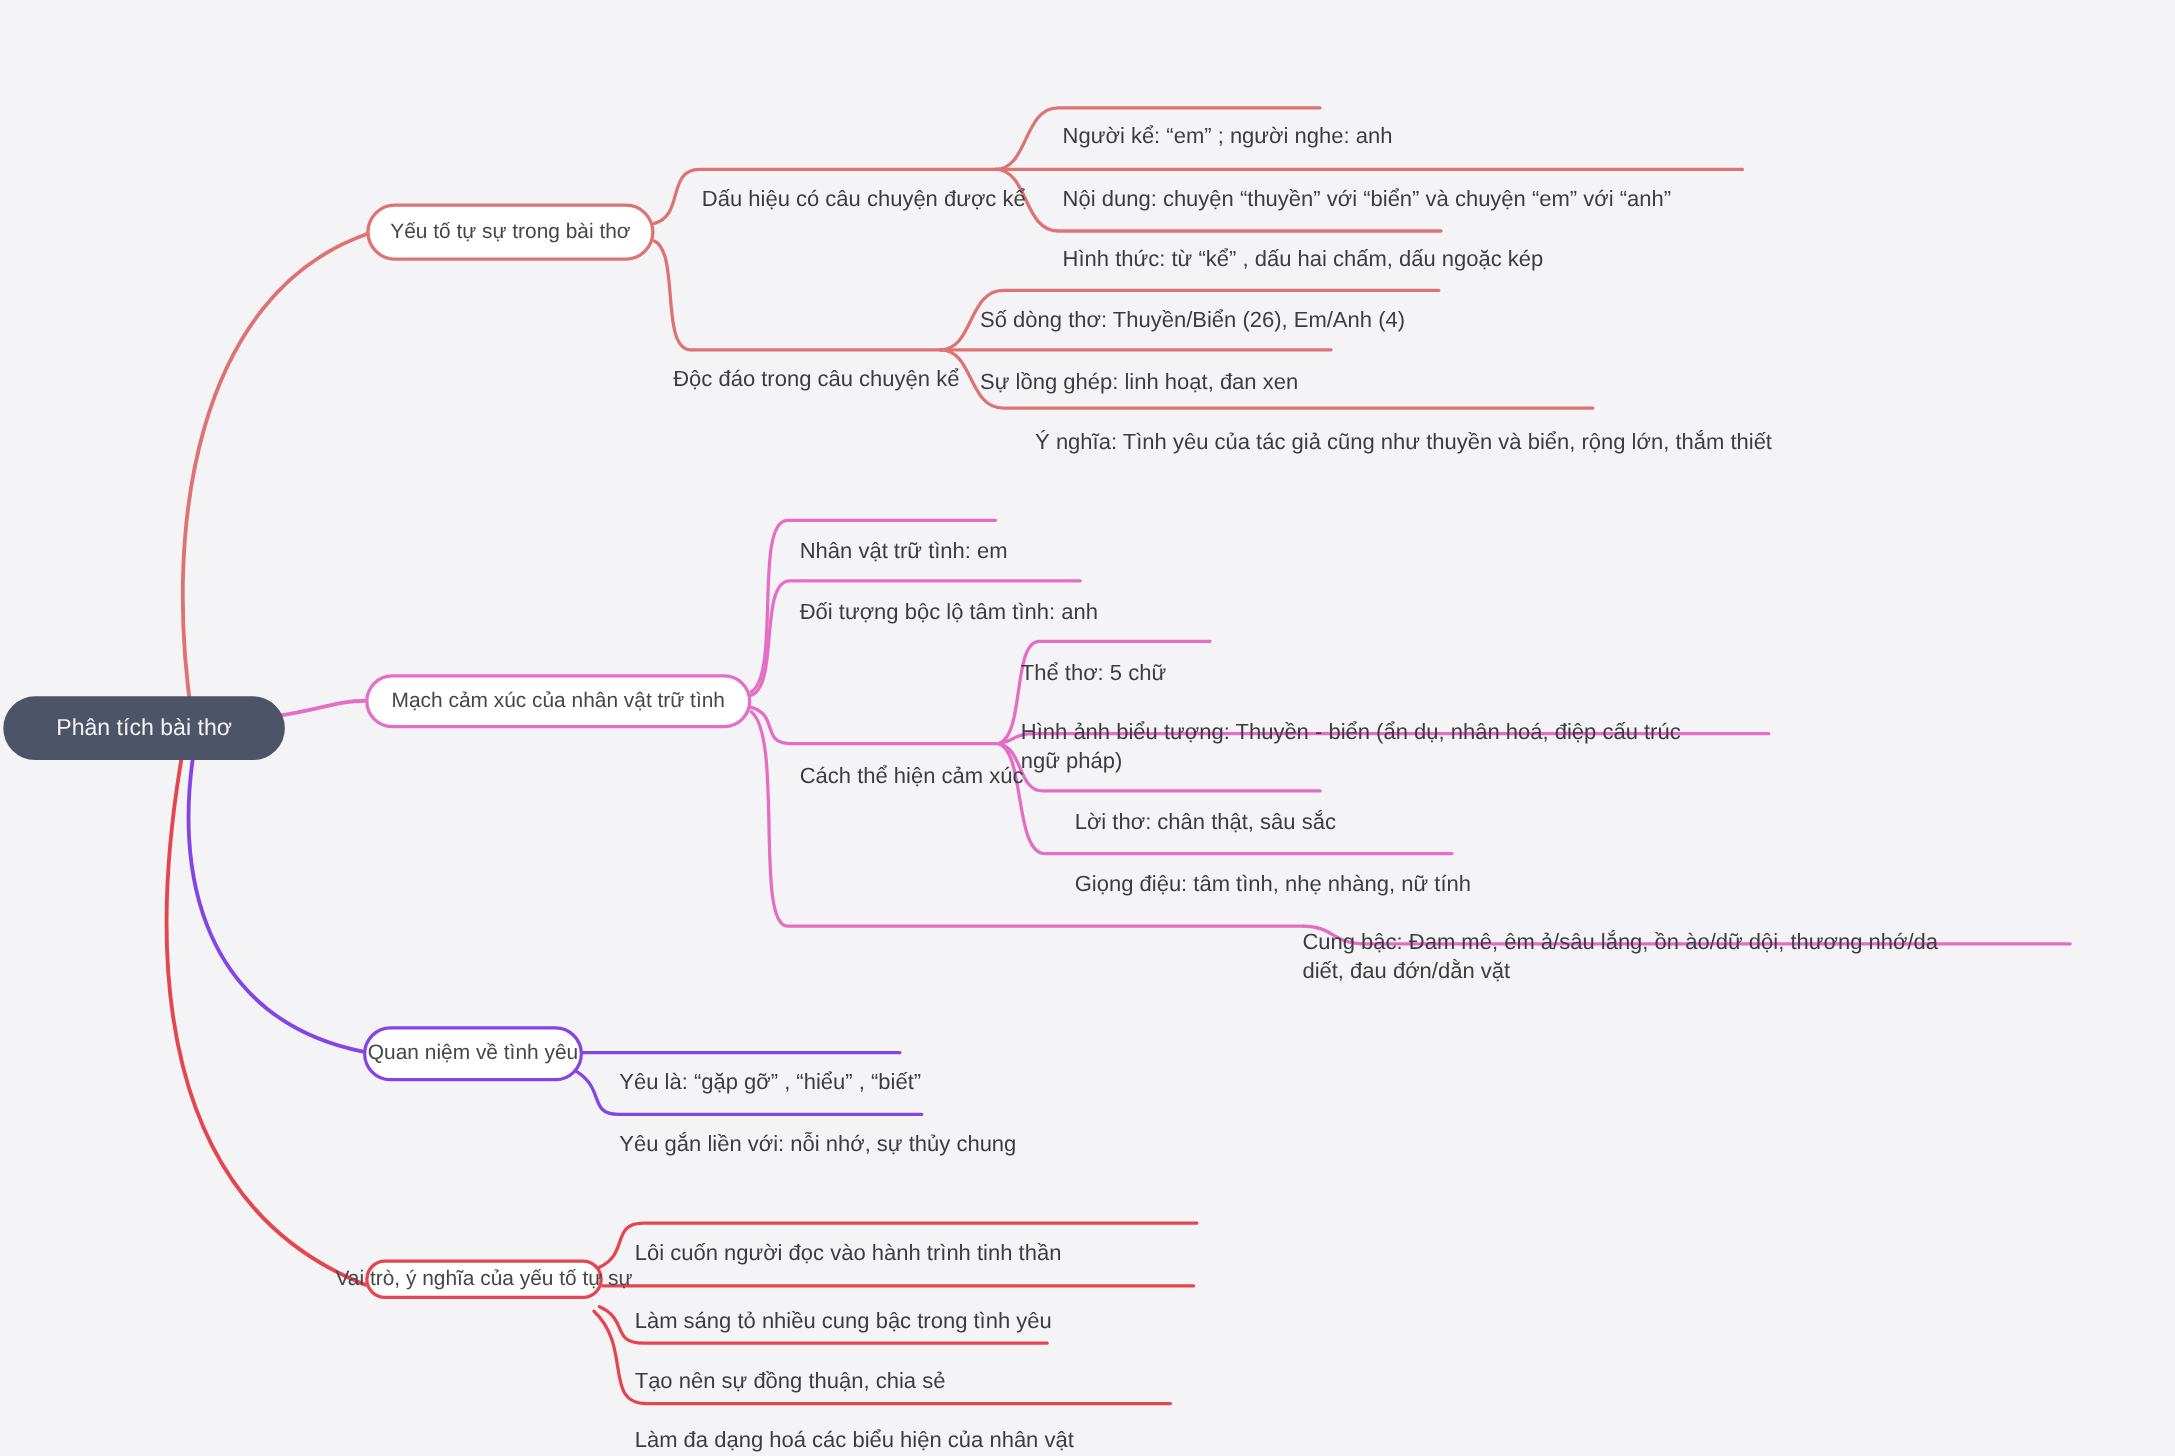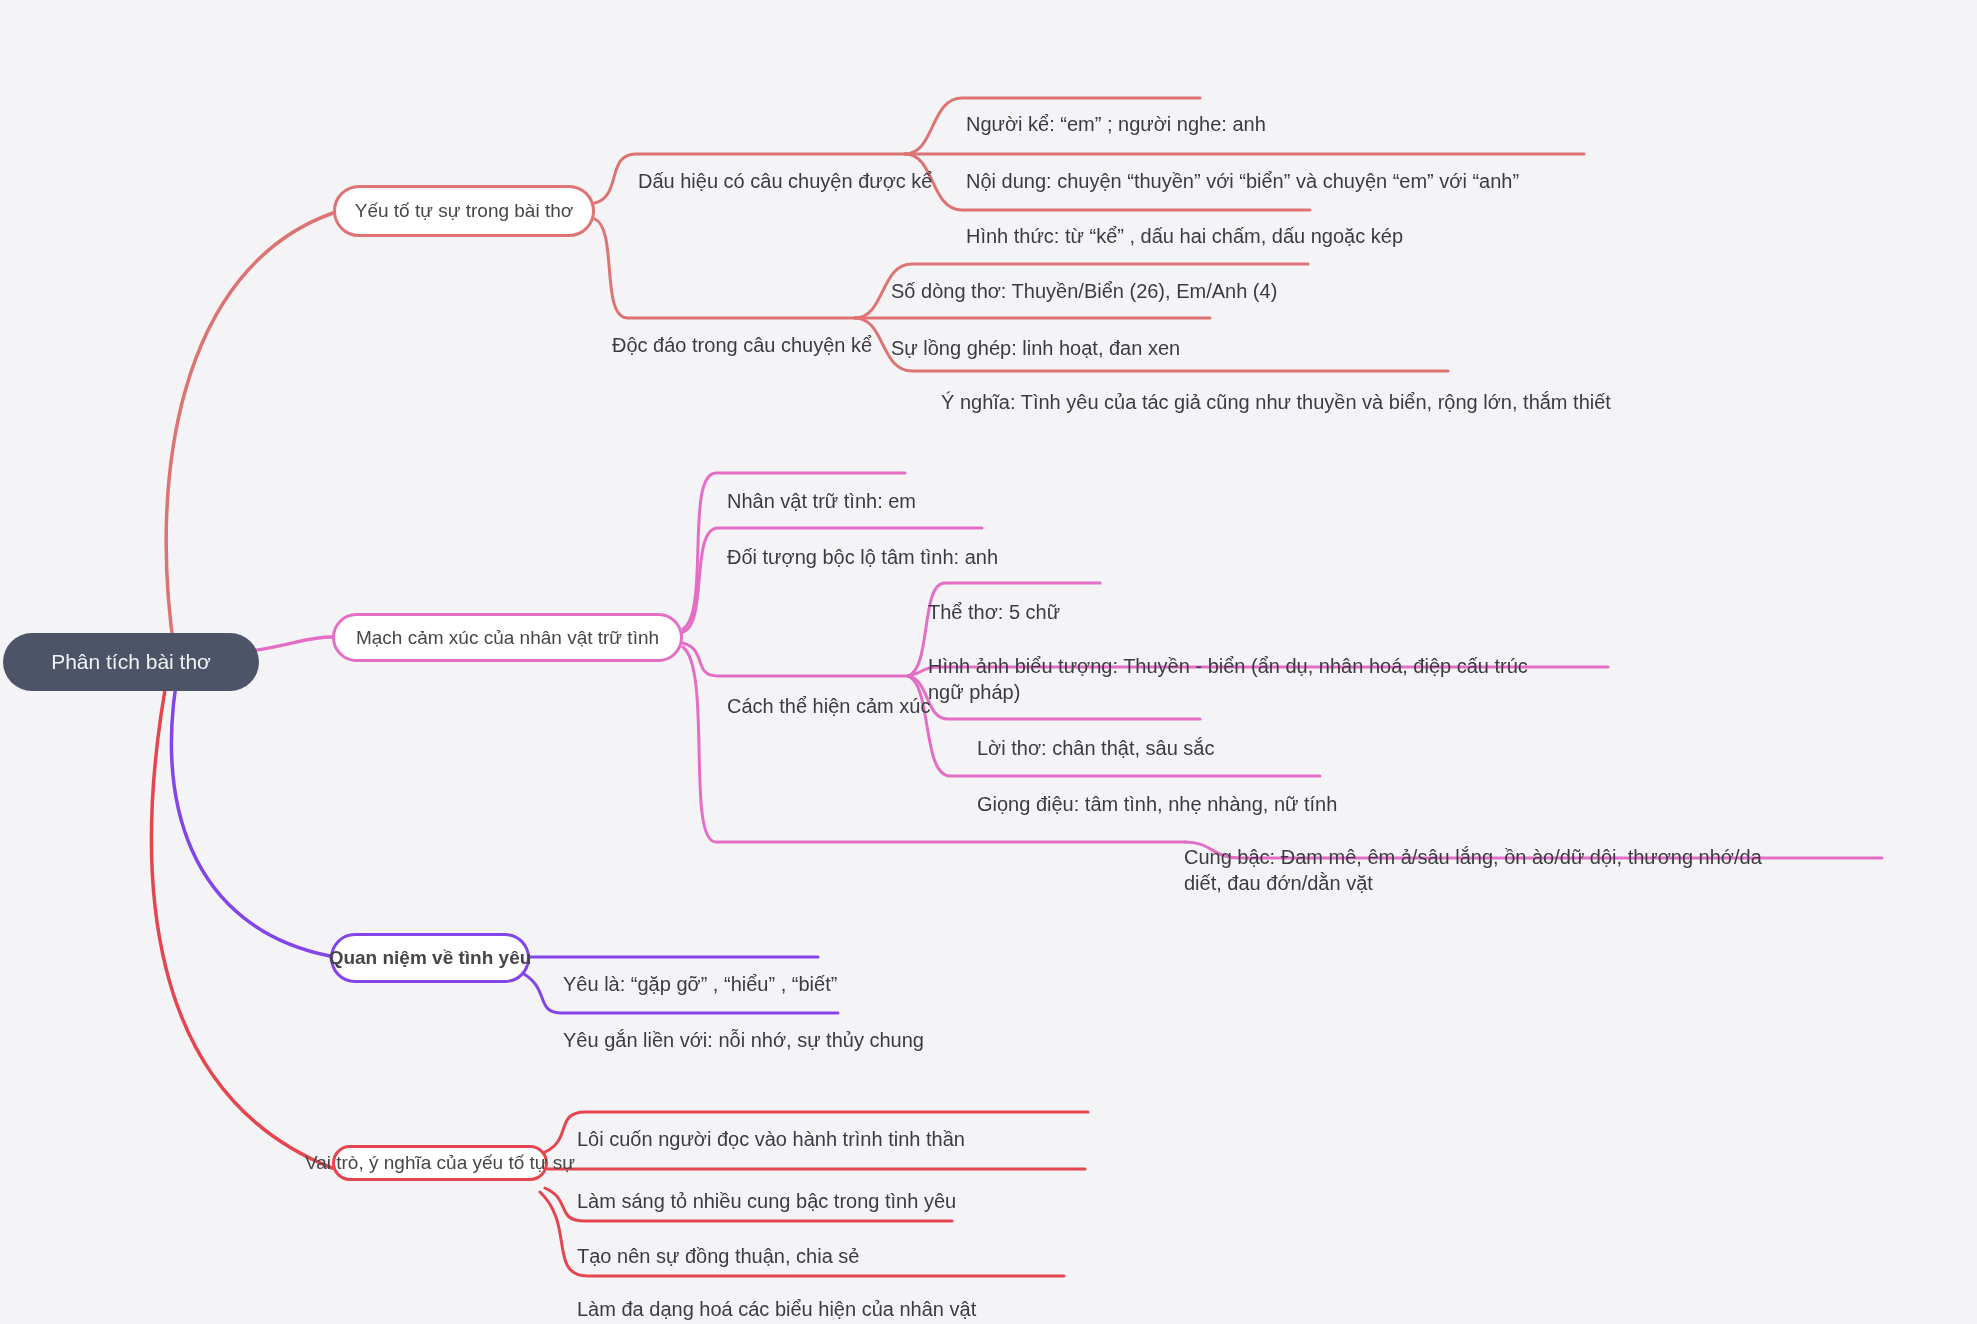--- a/index.html
+++ b/index.html
@@ -29,21 +29,21 @@
     background:var(--node_bg);
     border:3px solid;
     border-radius:28px;
     display:flex;align-items:center;justify-content:center;
     font-size:19px;color:#46464a;
     white-space:nowrap;
     z-index:3;
   }
   .n1{border-color:var(--branch1);}
   .n2{border-color:var(--branch2);}
-  .n3{border-color:var(--branch3);font-weight:bold;}
+  .n3{border-color:var(--branch3);}
   .n4{border-color:var(--branch4);}
   .root-node{
     position:absolute;
     background:var(--root_bg);
     color:var(--root_text);
     border-radius:29px;
     display:flex;align-items:center;justify-content:center;
     font-size:21px;
     white-space:nowrap;
     z-index:4;

